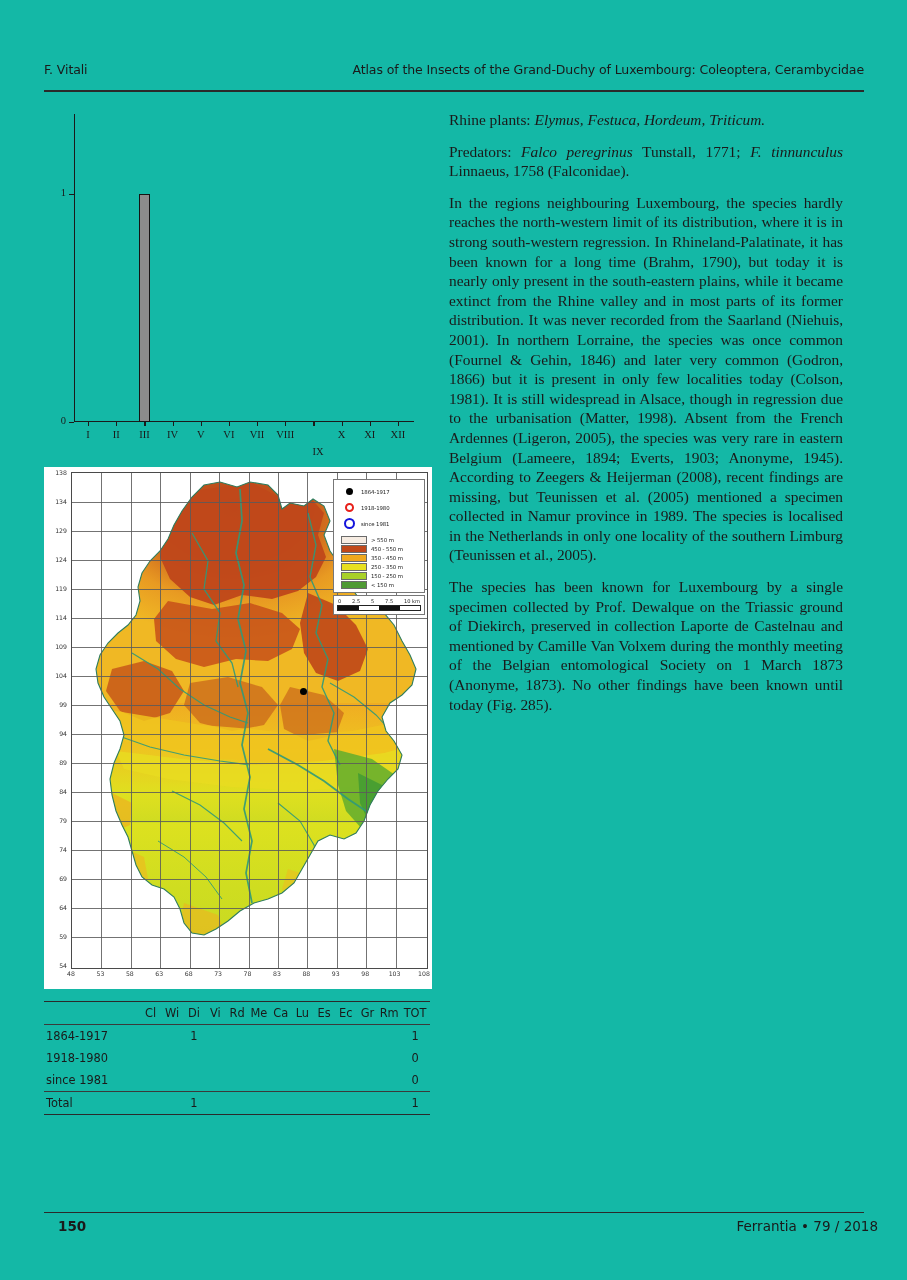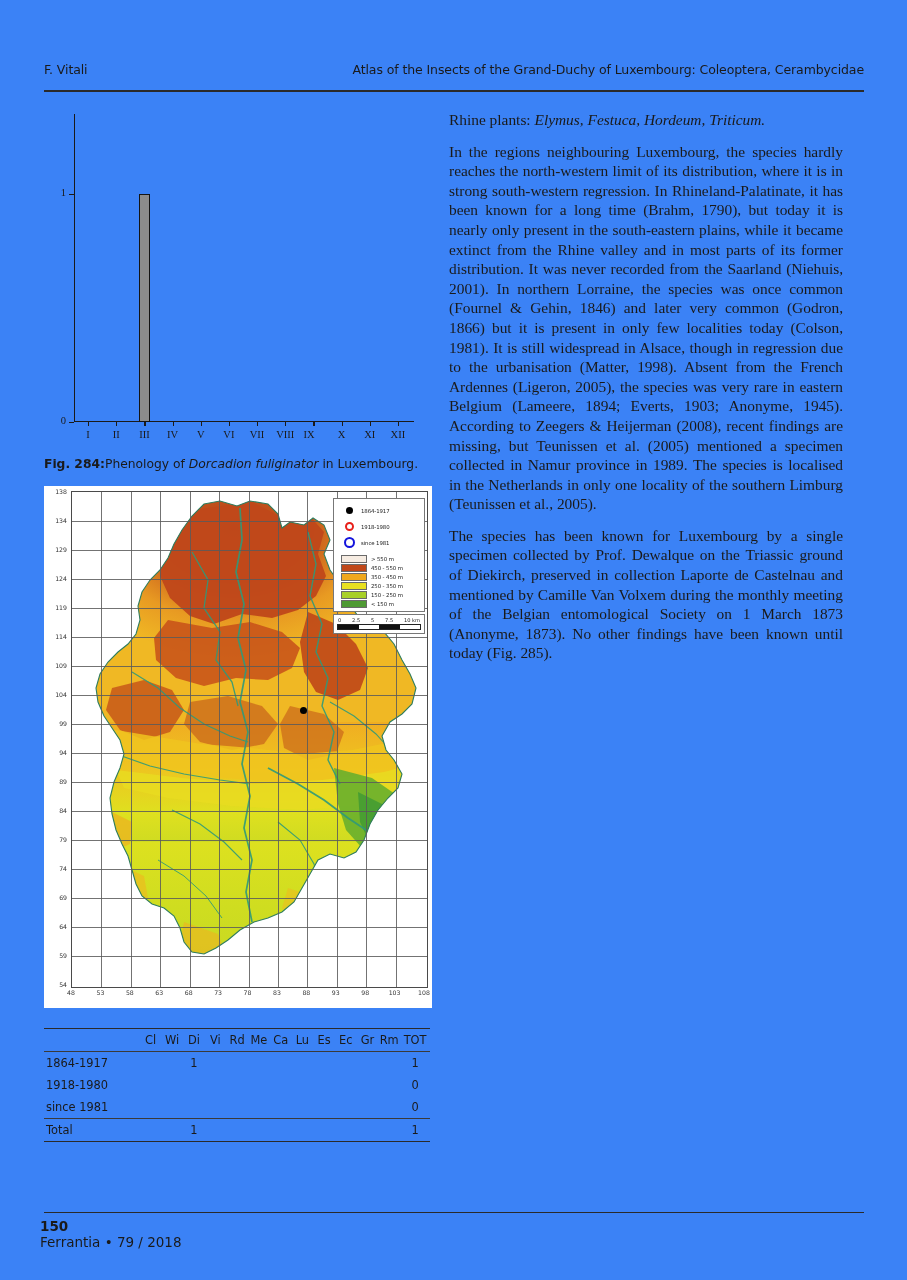--- a/index.html
+++ b/index.html
@@ -14,21 +14,21 @@
     font-family: "Liberation Serif", serif;
     color: #1a1a1a;
     overflow: hidden;
   }
 
   
   .page {
     position: absolute;
     left: 0; top: 0;
     width: 907px; height: 1280px;
-    background: #3b82f6;
+    background: #14b8a6;
   }
 
   
   .runhead {
     position: absolute;
     left: 44px; top: 62px;
     width: 820px;
     display: flex;
     justify-content: space-between;
     align-items: baseline;
@@ -280,21 +280,21 @@
     z-index: 6;
   }
 
   
   .dtable {
     width: 386px;
     border-collapse: collapse;
     font-family: "DejaVu Sans", sans-serif;
     font-size: 11.4px;
     color: #1a1a1a;
-    margin-top: 20px;
+    margin-top: 12px;
   }
   .dtable th, .dtable td {
     padding: 4px 0 4px 0;
     text-align: center;
     font-weight: normal;
   }
   .dtable th.rowhead, .dtable td.rowhead {
     text-align: left;
     width: 96px;
     padding-left: 2px;
@@ -308,28 +308,27 @@
 
   
   .rule-bot {
     position: absolute;
     left: 44px; top: 1212px;
     width: 820px; height: 1.4px;
     background: #2a2a2a;
   }
   .footer {
     position: absolute;
-    left: 40px; top: 1218px;
+    left: 58px; top: 1218px;
     width: 820px;
     display: flex;
     justify-content: space-between;
     font-family: "DejaVu Sans", sans-serif;
     font-size: 13.5px;
     color: #1a1a1a;
-    flex-direction: column;
   }
   .footer .pageno { font-weight: bold; }
 </style>
 </head>
 <body>
 
 <div class="page">
 
   <div class="runhead">
     <span class="author">F. Vitali</span>
@@ -358,33 +357,30 @@
           <div class="xlab" style="left: 128.583px;">IV</div>
           <div class="xtick" style="left: 156.75px;"></div>
           <div class="xlab" style="left: 156.75px;">V</div>
           <div class="xtick" style="left: 184.917px;"></div>
           <div class="xlab" style="left: 184.917px;">VI</div>
           <div class="xtick" style="left: 213.083px;"></div>
           <div class="xlab" style="left: 213.083px;">VII</div>
           <div class="xtick" style="left: 241.25px;"></div>
           <div class="xlab" style="left: 241.25px;">VIII</div>
           <div class="xtick" style="left: 269.417px;"></div>
-          <div class="xlab" style="left: 265px;">IX</div>
+          <div class="xlab" style="left: 274px; margin-top: 17px;">IX</div>
           <div class="xtick" style="left: 297.583px;"></div>
           <div class="xlab" style="left: 297.583px;">X</div>
           <div class="xtick" style="left: 325.75px;"></div>
           <div class="xlab" style="left: 325.75px;">XI</div>
           <div class="xtick" style="left: 353.917px;"></div>
           <div class="xlab" style="left: 353.917px;">XII</div>
         </div>
     </div>
 
-    <p class="caption" style="margin-top:4px;">
-      <b>Fig. 284:</b><span>Phenology of </span><i>Dorcadion fuliginator</i><span> in Luxembourg.</span>
-    </p>
 
     <div class="mapfig">
       <div id="map-ylabels">
           <div class="map-ylab" style="top: 4px;">138</div>
           <div class="map-ylab" style="top: 33px;">134</div>
           <div class="map-ylab" style="top: 62px;">129</div>
           <div class="map-ylab" style="top: 91px;">124</div>
           <div class="map-ylab" style="top: 120px;">119</div>
           <div class="map-ylab" style="top: 149px;">114</div>
           <div class="map-ylab" style="top: 178px;">109</div>
@@ -694,20 +690,21 @@
           </tr>
       </tfoot>
     </table>
 
   </div>
 
   <div class="col-right">
 
     <p><span>Rhine plants: </span><i>Elymus, Festuca, Hordeum, Triticum.</i></p>
 
+    <p><span>Predators: </span><i>Falco peregrinus</i><span> Tunstall, 1771; </span><i>F. tinnunculus</i><span> Linnaeus, 1758 (Falconidae).</span></p>
 
 
     <p>In the regions neighbouring Luxembourg, the species hardly reaches the north-western limit of its distribution, where it is in strong south-western regression. In Rhineland-Palatinate, it has been known for a long time (Brahm, 1790), but today it is nearly only present in the south-eastern plains, while it became extinct from the Rhine valley and in most parts of its former distribution. It was never recorded from the Saarland (Niehuis, 2001). In northern Lorraine, the species was once common (Fournel &amp; Gehin, 1846) and later very common (Godron, 1866) but it is present in only few localities today (Colson, 1981). It is still widespread in Alsace, though in regression due to the urbanisation (Matter, 1998). Absent from the French Ardennes (Ligeron, 2005), the species was very rare in eastern Belgium (Lameere, 1894; Everts, 1903; Anonyme, 1945). According to Zeegers &amp; Heijerman (2008), recent findings are missing, but Teunissen et al. (2005) mentioned a specimen collected in Namur province in 1989. The species is localised in the Netherlands in only one locality of the southern Limburg (Teunissen et al., 2005).</p>
 
     <p>The species has been known for Luxembourg by a single specimen collected by Prof. Dewalque on the Triassic ground of Diekirch, preserved in collection Laporte de Castelnau and mentioned by Camille Van Volxem during the monthly meeting of the Belgian entomological Society on 1 March 1873 (Anonyme, 1873). No other findings have been known until today (Fig. 285).</p>
   </div>
 
   <div class="rule-bot"></div>
   <div class="footer">
     <span class="pageno">150</span>

